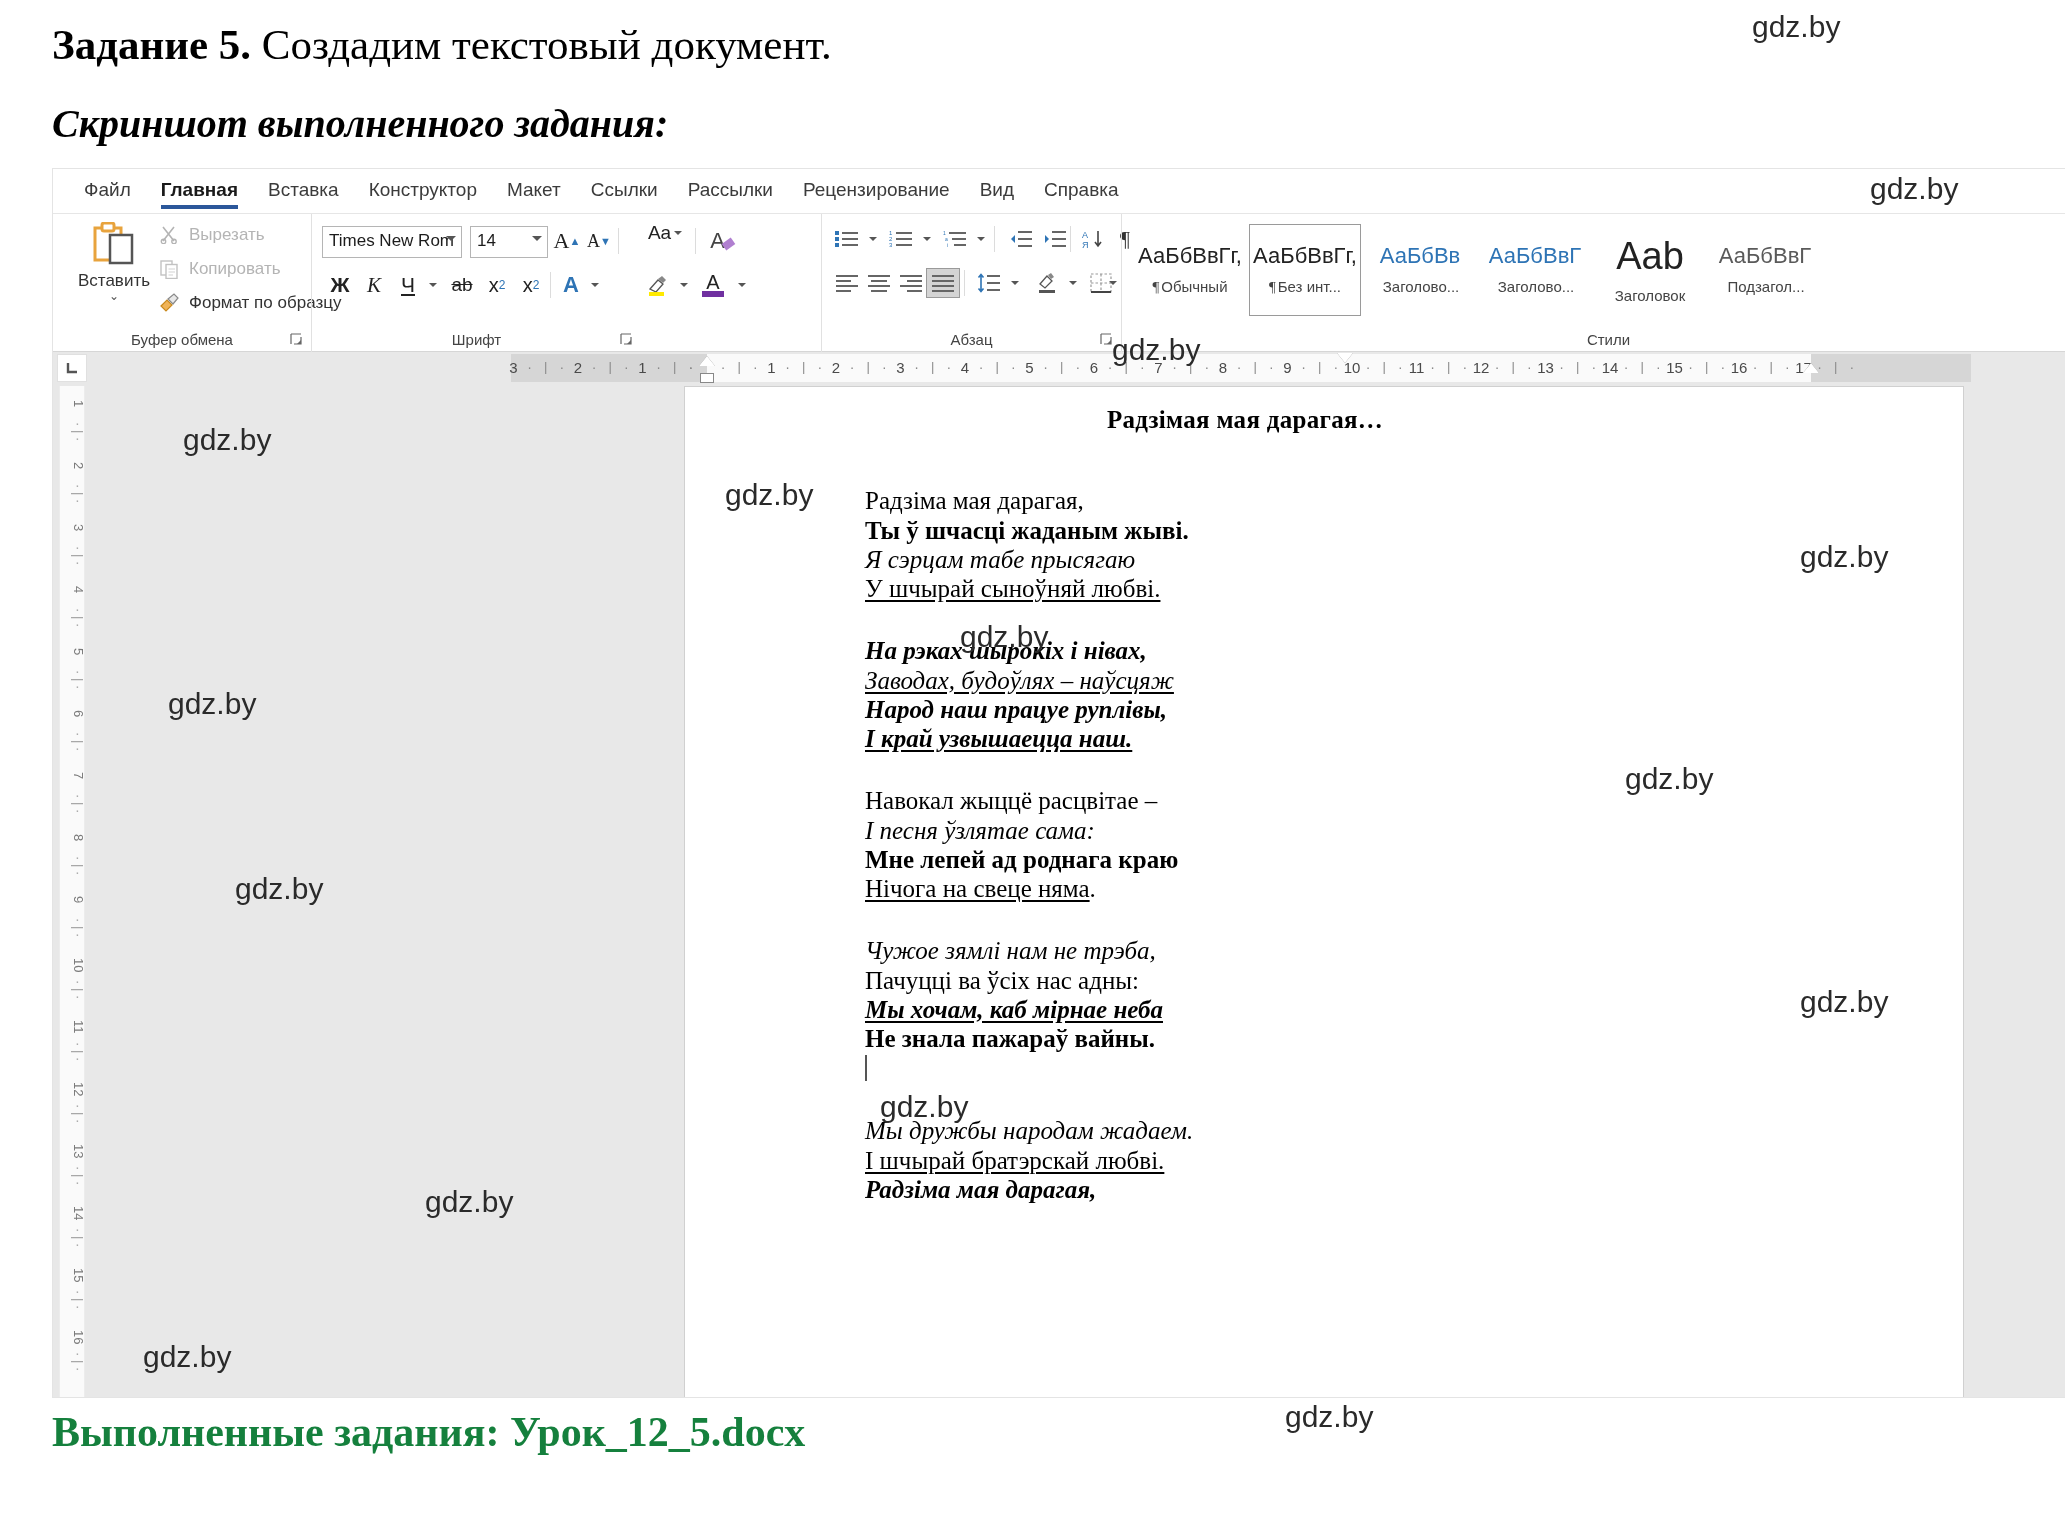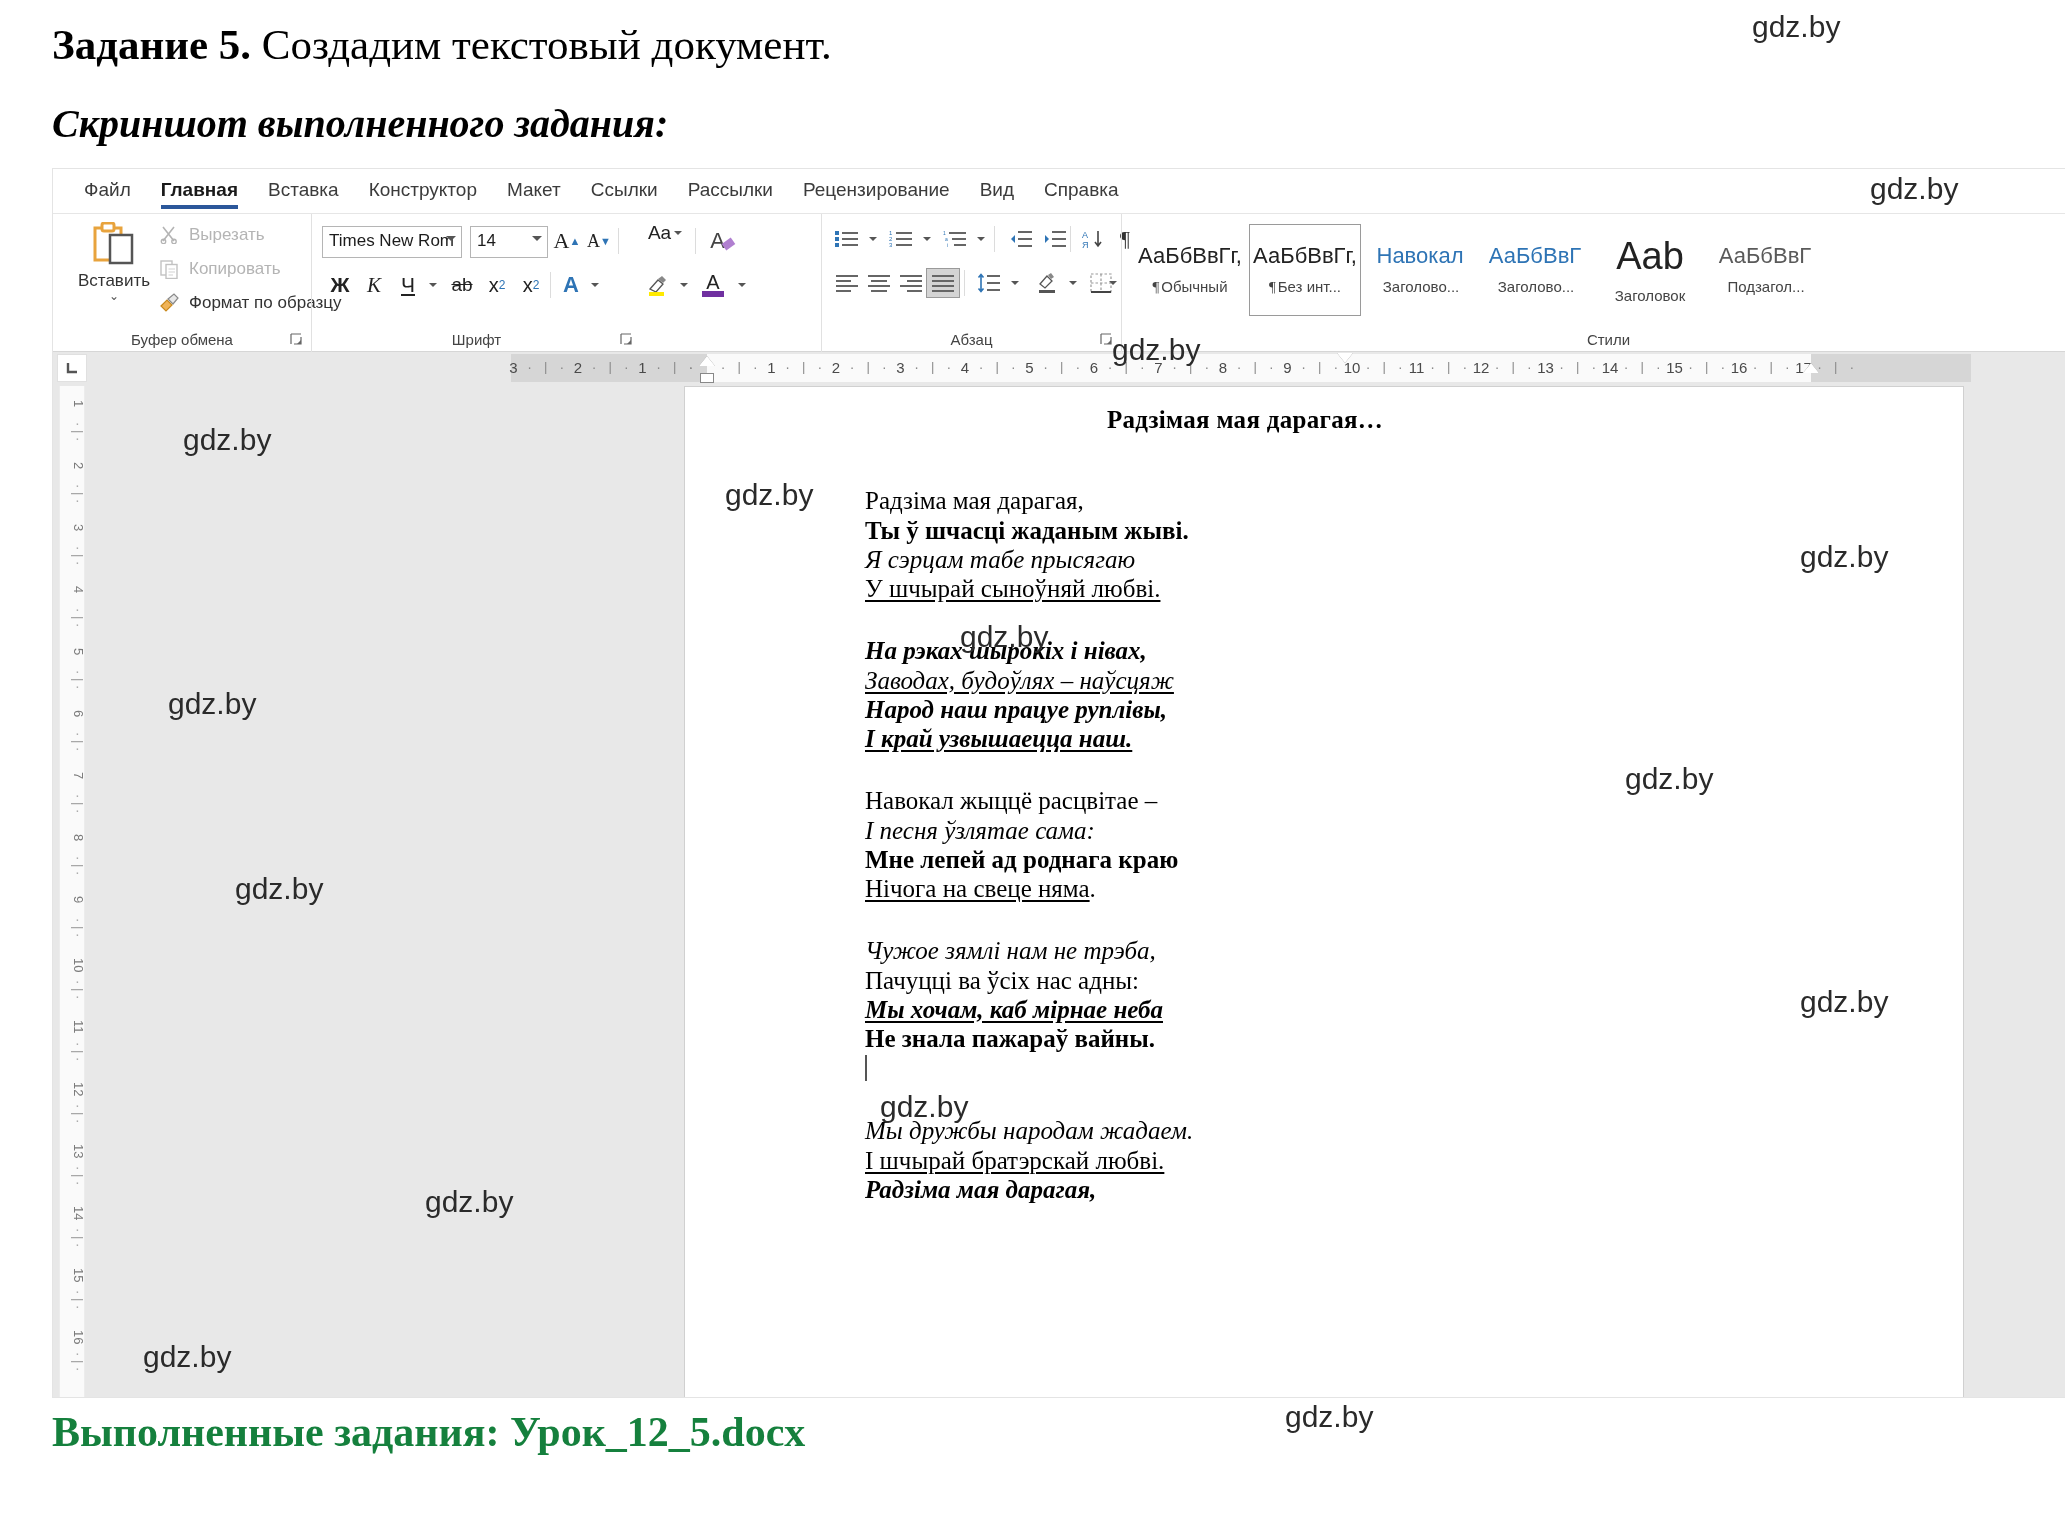--- a/index.html
+++ b/index.html
@@ -535,21 +535,21 @@
       <div class="stylerow" id="styles-host">
           <div class="stylecard">
             <div class="sc-sample">АаБбВвГг,</div>
             <div class="sc-name"><span class="pil">¶</span>Обычный</div>
           </div>
           <div class="stylecard sel">
             <div class="sc-sample">АаБбВвГг,</div>
             <div class="sc-name"><span class="pil">¶</span>Без инт...</div>
           </div>
           <div class="stylecard">
-            <div class="sc-sample" style="color: rgb(46, 116, 181);">Навокал</div>
+            <div class="sc-sample" style="color: rgb(46, 116, 181);">АаБбВв</div>
             <div class="sc-name"><span class="pil"></span>Заголово...</div>
           </div>
           <div class="stylecard">
             <div class="sc-sample" style="color: rgb(46, 116, 181);">АаБбВвГ</div>
             <div class="sc-name"><span class="pil"></span>Заголово...</div>
           </div>
           <div class="stylecard">
             <div class="sc-sample" style="font-size: 38px; font-weight: 300;">Aаb</div>
             <div class="sc-name">Заголовок</div>
           </div>

